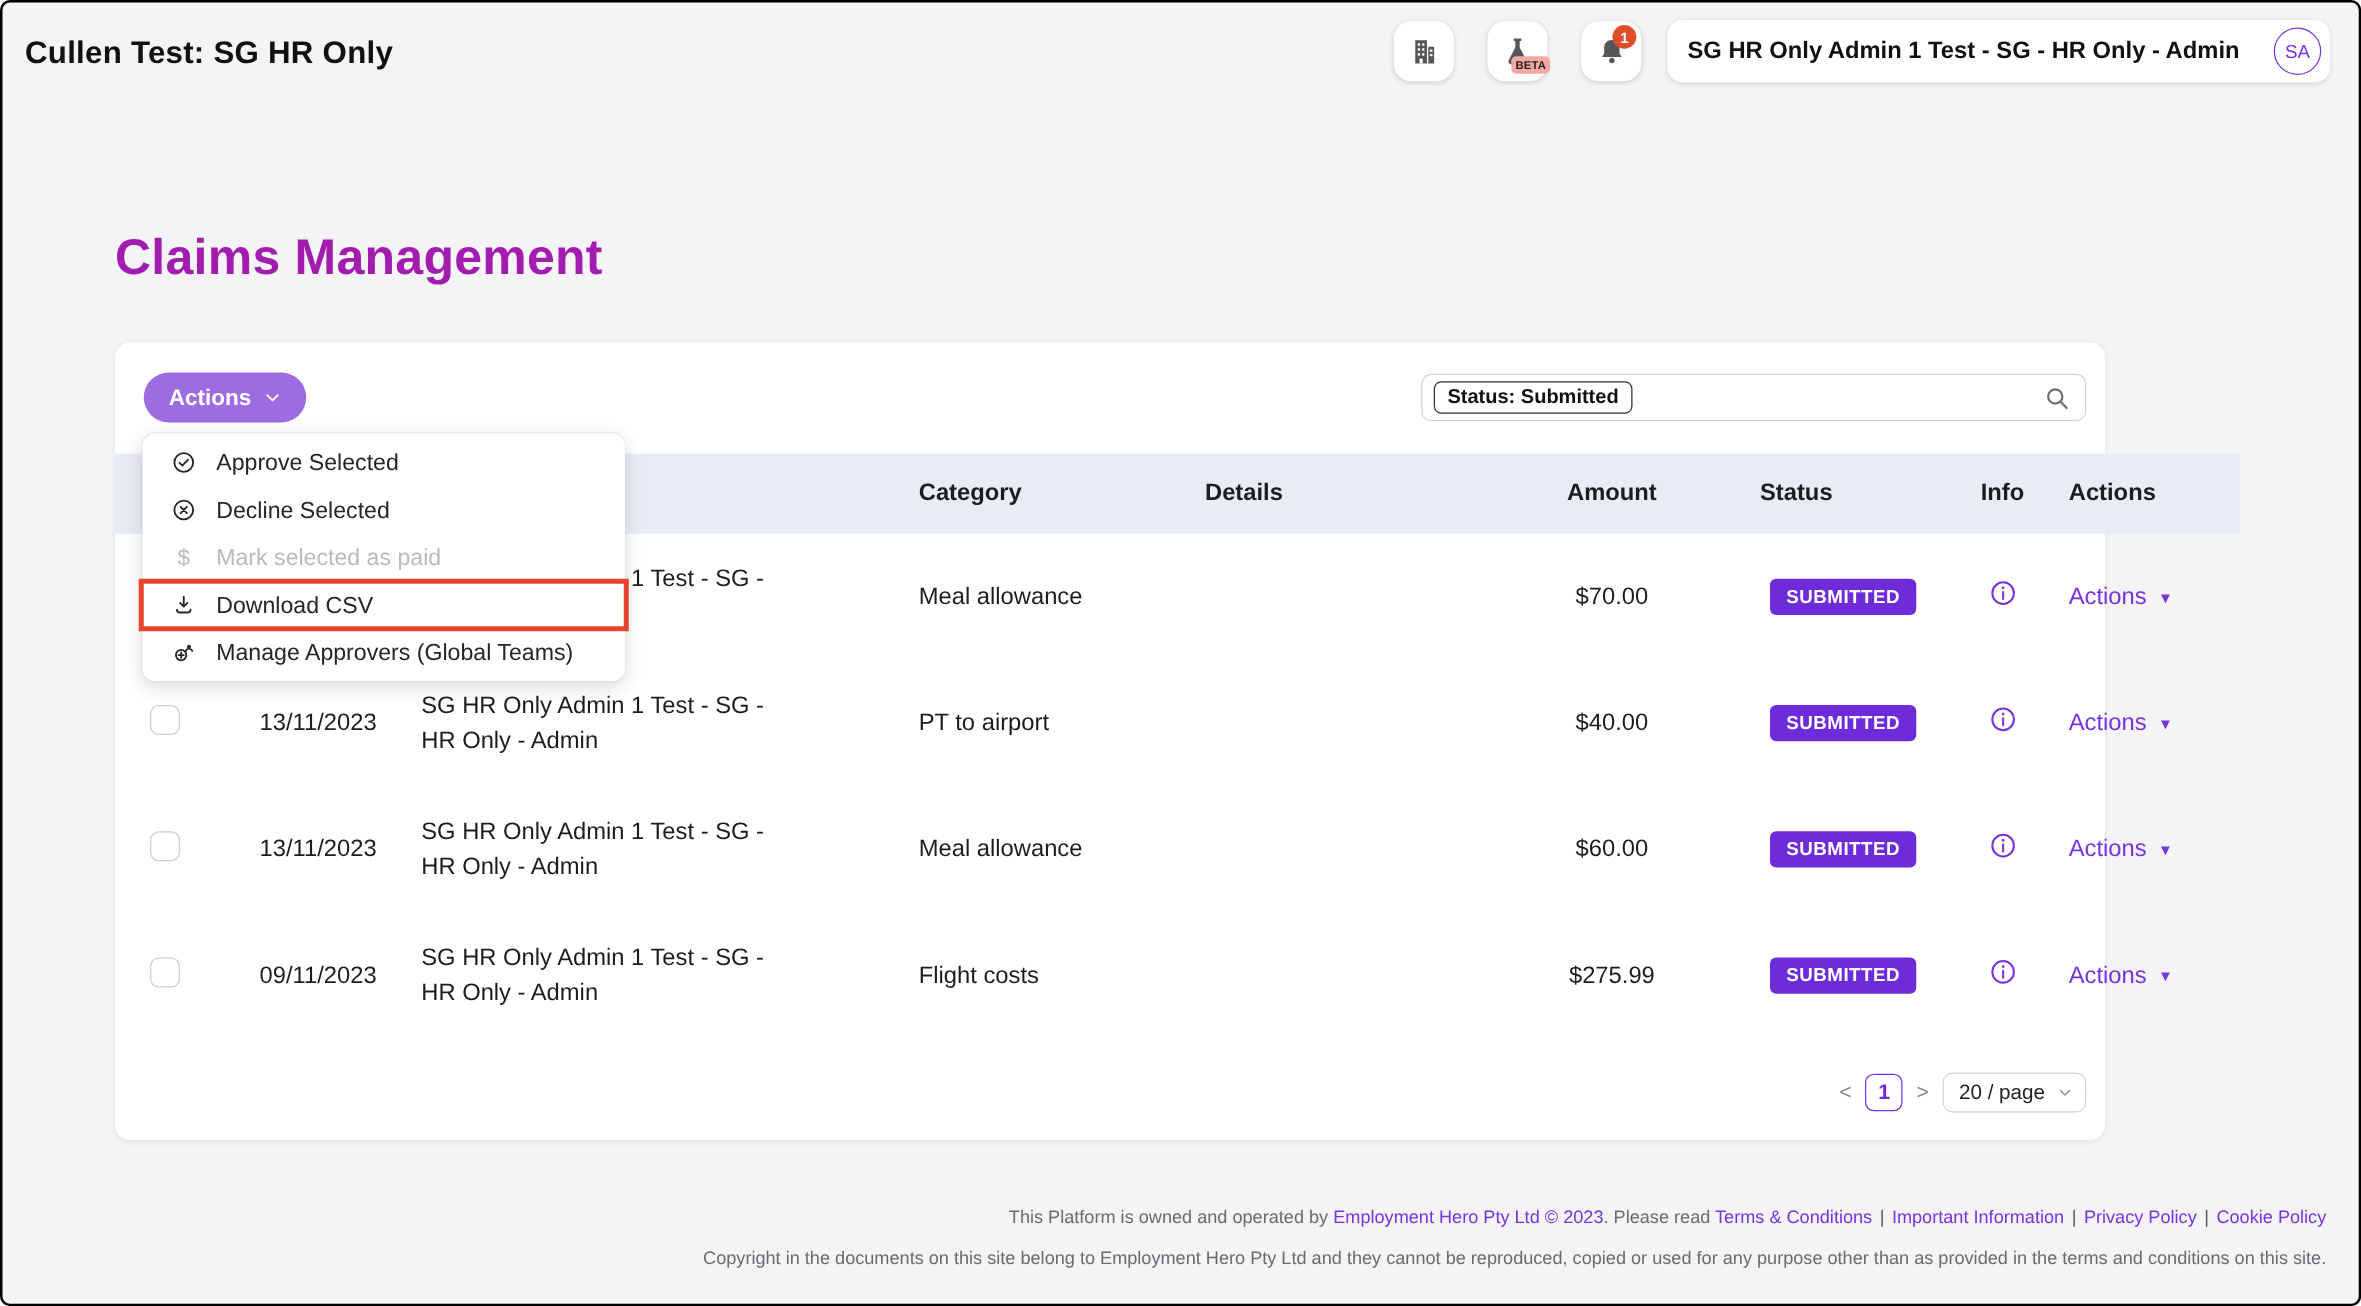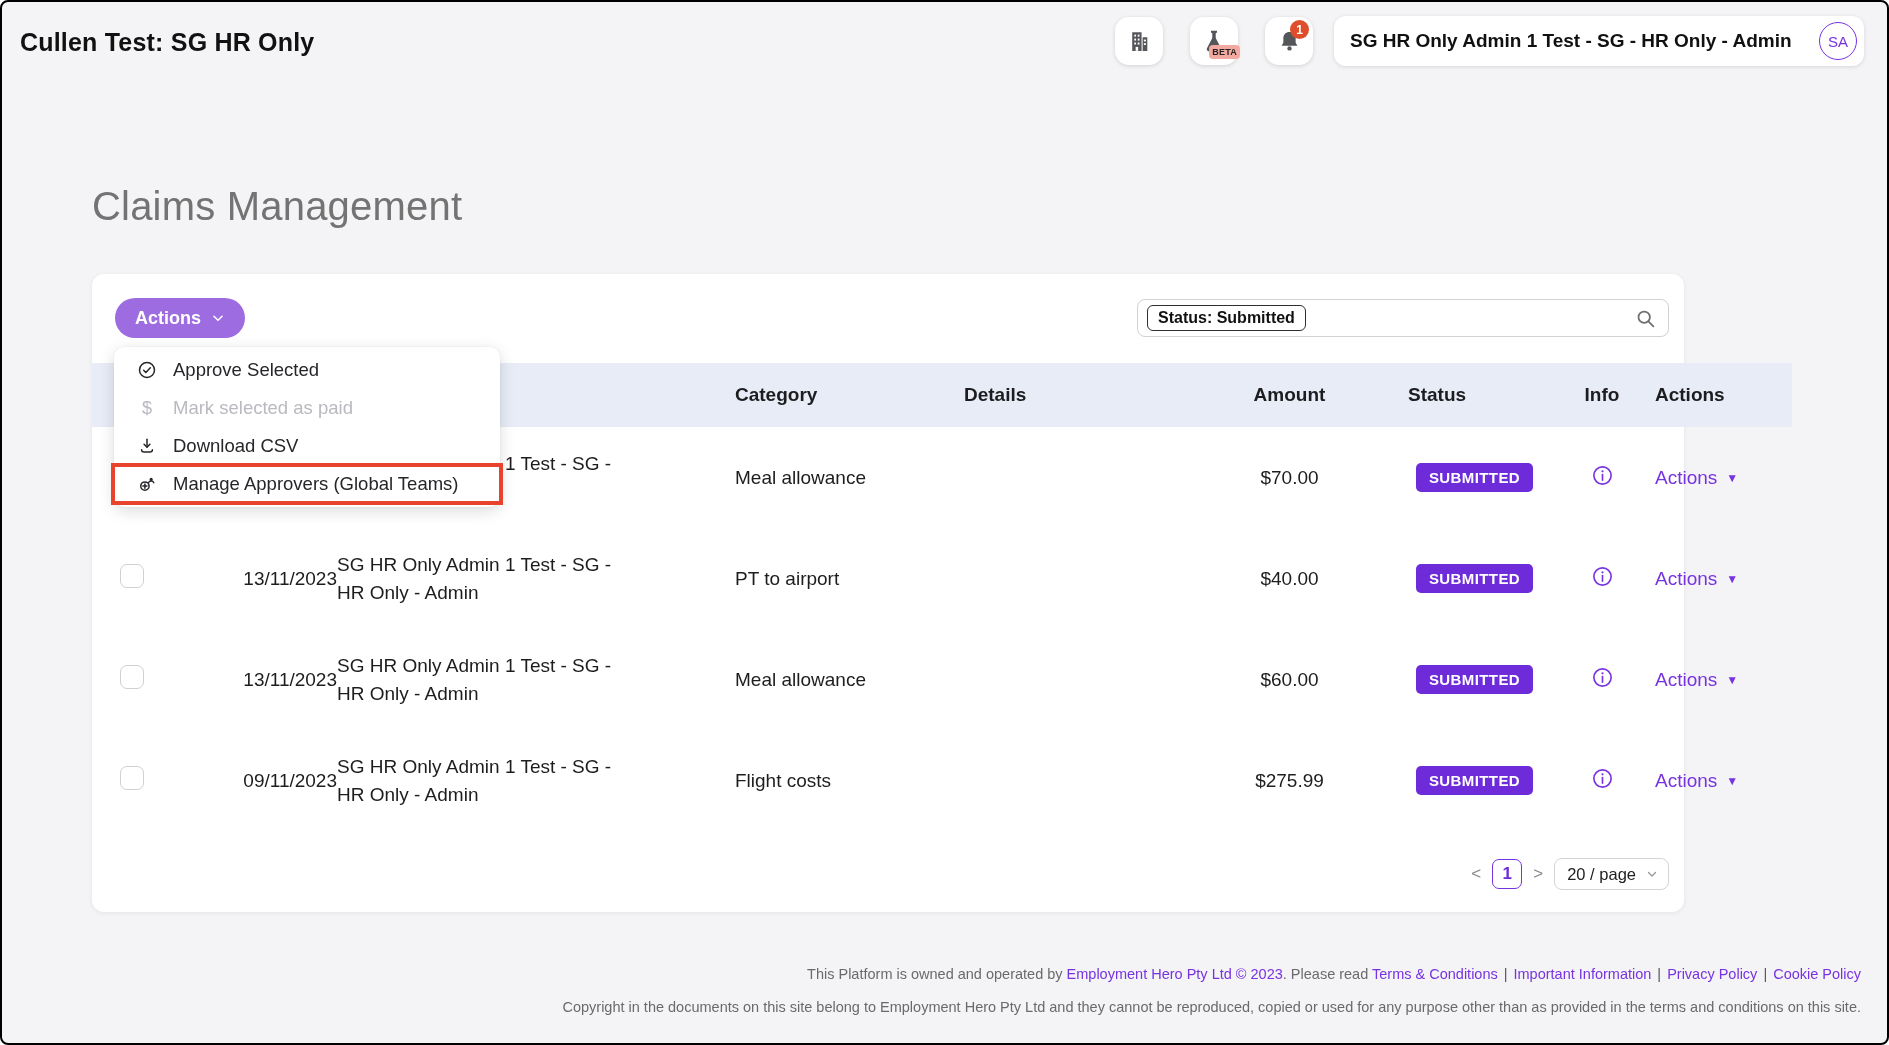--- a/index.html
+++ b/index.html
@@ -15,34 +15,34 @@
   .searchbox input::placeholder { color:#8e8e93; }
   .iconbtn { position:absolute; top:15px; width:48px; height:48px; background:#fff; border-radius:14px; box-shadow:0 1px 4px rgba(0,0,0,.14); display:flex; align-items:center; justify-content:center; }
   .iconbtn.b1 { left:1113px; } .iconbtn.b2 { left:1188px; } .iconbtn.b3 { left:1263px; }
   .beta-tag { position:absolute; right:-2px; bottom:6px; background:#f4a9a0; color:#222; font-size:9px; font-weight:700; padding:2px 3px; border-radius:4px; letter-spacing:.2px; }
   .notif-badge { position:absolute; right:4px; top:3px; min-width:19px; height:19px; background:#df4e2b; color:#fff; border-radius:50%; font-size:12px; font-weight:700; display:flex; align-items:center; justify-content:center; }
   .userpill { position:absolute; left:1332px; top:14px; width:530px; height:50px; background:#fff; border-radius:12px; box-shadow:0 1px 4px rgba(0,0,0,.12); display:flex; align-items:center; justify-content:space-between; padding:0 7px 0 16px; }
   .username { font-size:19px; font-weight:700; color:#111; white-space:nowrap; }
   .avatar { width:38px; height:38px; border:1.5px solid #7733e0; border-radius:50%; color:#7733e0; font-size:15px; display:flex; align-items:center; justify-content:center; background:#fff; }
 
   
-  .page-title { position:absolute; left:90px; top:182px; font-size:40px; font-weight:400; color:#737373; letter-spacing:.2px; }
+  .page-title { position:absolute; left:90px; top:182px; font-size:40px; font-weight:700; color:#a21caf; letter-spacing:.2px; }
   .card { position:absolute; left:90px; top:272px; width:1592px; height:638px; background:#fff; border-radius:12px; box-shadow:0 1px 5px rgba(0,0,0,.07); }
 
   
   .actions-btn { position:absolute; left:23px; top:24px; height:40px; background:#9d6ce0; border:none; border-radius:20px; color:#fff; font-size:18px; font-weight:600; font-family:inherit; padding:0 20px; display:flex; align-items:center; gap:10px; cursor:pointer; }
   .filterbox { position:absolute; right:15px; top:25px; width:532px; height:38px; background:#fff; border:1px solid #d2d2d6; border-radius:8px; display:flex; align-items:center; padding:0 12px 0 9px; }
   .filter-tag { border:1.5px solid #2f2f31; border-radius:6px; padding:3px 10px; font-size:16px; font-weight:700; color:#111; background:#fff; }
   .filterbox .mag { margin-left:auto; }
 
   
   .grid { display:grid; grid-template-columns:80px 165px 360px 225px 270px 195px 175px 80px 150px; align-items:center; }
   .thead { position:absolute; left:0; top:89px; width:1700px; height:64px; background:#e8ecf6; }
   .th { font-size:19px; font-weight:700; color:#1d1d1f; }
-  .c-date { text-align:right; }
+  .c-date { text-align:center; }
   .c-cat { padding-left:38px; }
   .c-det { padding-left:42px; }
   .c-amt { text-align:center; }
   .c-status { text-align:center; }
   .th.c-status { text-align:left; padding-left:21px; }
   .c-info { text-align:center; }
   .c-act { padding-left:13px; }
   .tbody { position:absolute; left:0; top:153px; width:1700px; }
   .trow { height:101px; font-size:19px; color:#1d1d1f; }
   .c-emp { padding-right:40px; line-height:28px; max-width:330px; }
@@ -265,20 +265,29 @@
   <div class="menu">
     <div class="mi">
       <span class="mi-ic">
         <svg width="20" height="20" viewBox="0 0 24 24" fill="none" stroke="currentColor" stroke-width="1.8" stroke-linecap="round" stroke-linejoin="round">
             <circle cx="12" cy="12" r="9"></circle>
             <path d="M8 12.4l2.6 2.6 5.4-5.6"></path>
           </svg>
       </span>
       <span>Approve Selected</span>
     </div>
+    <div class="mi">
+      <span class="mi-ic">
+        <svg width="20" height="20" viewBox="0 0 24 24" fill="none" stroke="currentColor" stroke-width="1.8" stroke-linecap="round">
+            <circle cx="12" cy="12" r="9"></circle>
+            <path d="M9 9l6 6M15 9l-6 6"></path>
+          </svg>
+      </span>
+      <span>Decline Selected</span>
+    </div>
     <div class="mi disabled">
       <span class="mi-ic dollar">$</span>
       <span>Mark selected as paid</span>
     </div>
     <div class="mi">
       <span class="mi-ic">
         <svg width="20" height="20" viewBox="0 0 24 24" fill="none" stroke="currentColor" stroke-width="1.8" stroke-linecap="round" stroke-linejoin="round">
             <path d="M12 4v9"></path>
             <path d="M8.5 10l3.5 3.5L15.5 10"></path>
             <path d="M5.5 16.5c0 2 1.1 2.7 3 2.7h7c1.9 0 3-.7 3-2.7"></path>

